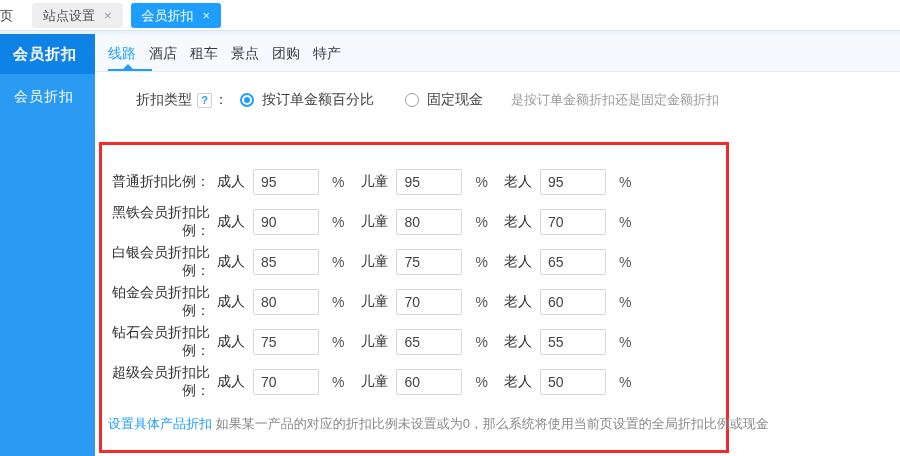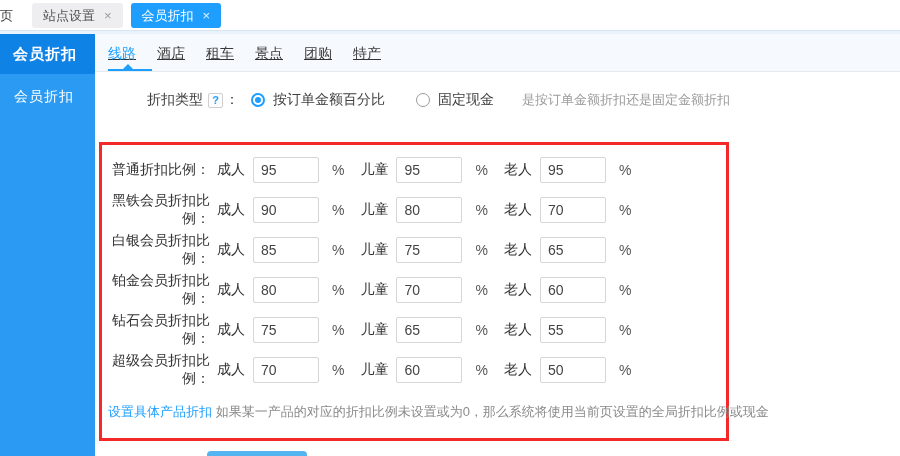--- a/index.html
+++ b/index.html
@@ -34,58 +34,58 @@
     background: var(--sidebar-header-bg, #0F82E6);
     color: #fff; font-size: 15px; font-weight: bold; letter-spacing: 1px; cursor: pointer;
   }
   .sidebar-item { margin-top: 14px; padding-left: 14px; color: #fff; font-size: 14px; letter-spacing: 1px; cursor: pointer; }
 
   .content-wrap { flex: 1; background: #fff; }
 
   
   .nav {
     height: 38px; background: #F6FAFE; border-bottom: 1px solid #E5EAEF;
-    display: flex; align-items: stretch; padding-left: 13px; gap: 21px; text-decoration: underline;
+    display: flex; align-items: stretch; padding-left: 13px; gap: 13px;
   }
   .nav-item { position: relative; font-size: 14px; color: #3a3a3a; line-height: 38px; cursor: pointer; white-space: nowrap; }
   .nav-item.active { color: var(--primary, #1E9FFF); }
   .nav-item.active::after {
     content: ""; position: absolute; left: 0; bottom: 0; width: 44px; height: 2px;
     background: var(--primary, #1E9FFF);
   }
   .nav-item.active::before {
     content: ""; position: absolute; left: 15px; bottom: 2px;
     border-left: 5px solid transparent; border-right: 5px solid transparent;
     border-bottom: 5px solid var(--primary, #1E9FFF);
   }
 
   
   .content { padding-top: 14px; }
-  .type-row { margin-left: 52px; display: flex; align-items: center; height: 28px; font-size: 14px; color: #404040; }
+  .type-row { margin-left: 41px; display: flex; align-items: center; height: 28px; font-size: 14px; color: #404040; }
   .help {
     display: inline-block; width: 15px; height: 15px; line-height: 13px; text-align: center;
     border: 1px solid #cfcfcf; border-radius: 2px; background: #fdfdfd;
     color: var(--primary, #1E9FFF); font-size: 11px; font-weight: bold; margin: 0 2px 0 5px; cursor: pointer;
   }
   .radio-opt { display: flex; align-items: center; margin-left: 12px; cursor: pointer; color: #404040; }
   .radio-opt + .radio-opt { margin-left: 31px; }
   .radio { width: 14px; height: 14px; border-radius: 50%; margin-right: 8px; position: relative; flex: none; }
   .radio.checked { border: 2px solid var(--primary, #1E9FFF); background: #fff; }
   .radio.checked::after {
     content: ""; position: absolute; left: 2px; top: 2px; width: 6px; height: 6px;
     border-radius: 50%; background: var(--primary, #1E9FFF);
   }
   .radio.unchecked { border: 1px solid #9c9c9c; background: #fff; }
   .hint { margin-left: 28px; color: #9b9b9b; font-size: 13px; }
 
   
   .red-box {
     margin: 28px 0 0 4px; width: 630px;
     border: 3px solid var(--highlight-border, #F42A2A);
-    padding-top: 5px; background: #fff;
+    padding-top: 17px; background: #fff;
   }
   .d-row { display: flex; align-items: center; height: 40px; font-size: 14px; color: #333; }
   .d-row .label { width: 108px; text-align: right; flex: none; }
   .person { margin: 0 8px 0 16px; flex: none; }
   .person.first { margin-left: 7px; }
   .val {
     width: 66px; height: 26px; border: 1px solid #d6d6d6; border-radius: 2px;
     padding: 0 7px; font-size: 14px; color: #444;
     font-family: "Liberation Sans", "DejaVu Sans", sans-serif; outline: none; flex: none;
   }

